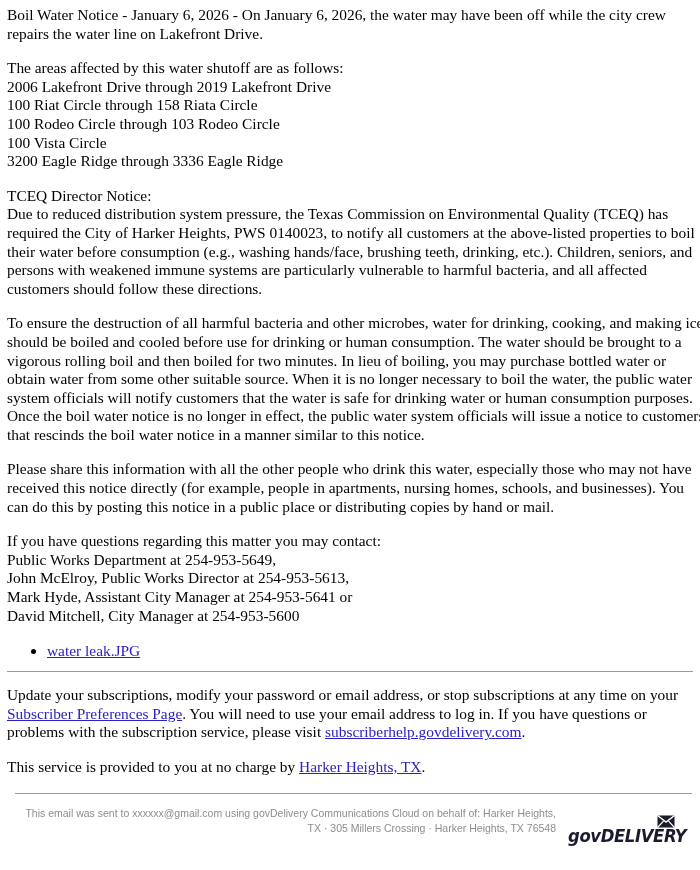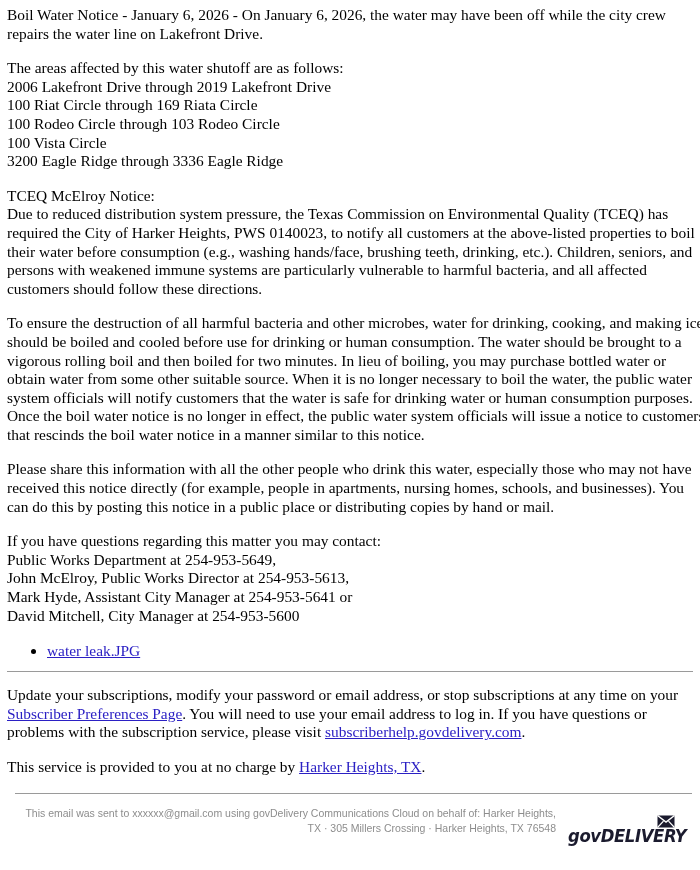--- a/index.html
+++ b/index.html
@@ -136,28 +136,28 @@
 
 <div class="page">
 
   <div class="body-area">
 
     <p class="para">Boil Water Notice - January 6, 2026 - On January 6, 2026, the water may have been off while the city crew repairs the water line on Lakefront Drive.</p>
 
     <div class="block">
       <div class="line">The areas affected by this water shutoff are as follows:</div>
       <div class="line">2006 Lakefront Drive through 2019 Lakefront Drive</div>
-      <div class="line">100 Riat Circle through 169 Riata Circle</div>
+      <div class="line">100 Riat Circle through 158 Riata Circle</div>
       <div class="line">100 Rodeo Circle through 103 Rodeo Circle</div>
       <div class="line">100 Vista Circle</div>
       <div class="line">3200 Eagle Ridge through 3336 Eagle Ridge</div>
     </div>
 
     <div class="block">
-      <div class="line">TCEQ McElroy Notice:</div>
+      <div class="line">TCEQ Director Notice:</div>
       <p class="para tight">Due to reduced distribution system pressure, the Texas Commission on Environmental Quality (TCEQ) has required the City of Harker Heights, PWS 0140023, to notify all customers at the above-listed properties to boil their water before consumption (e.g., washing hands/face, brushing teeth, drinking, etc.). Children, seniors, and persons with weakened immune systems are particularly vulnerable to harmful bacteria, and all affected customers should follow these directions.</p>
     </div>
 
     <p class="para">To ensure the destruction of all harmful bacteria and other microbes, water for drinking, cooking, and making ice should be boiled and cooled before use for drinking or human consumption. The water should be brought to a vigorous rolling boil and then boiled for two minutes. In lieu of boiling, you may purchase bottled water or obtain water from some other suitable source. When it is no longer necessary to boil the water, the public water system officials will notify customers that the water is safe for drinking water or human consumption purposes. Once the boil water notice is no longer in effect, the public water system officials will issue a notice to customers that rescinds the boil water notice in a manner similar to this notice.</p>
 
     <p class="para">Please share this information with all the other people who drink this water, especially those who may not have received this notice directly (for example, people in apartments, nursing homes, schools, and businesses). You can do this by posting this notice in a public place or distributing copies by hand or mail.</p>
 
     <div class="block">
       <div class="line">If you have questions regarding this matter you may contact:</div>
       <div class="line">Public Works Department at 254-953-5649,</div>

